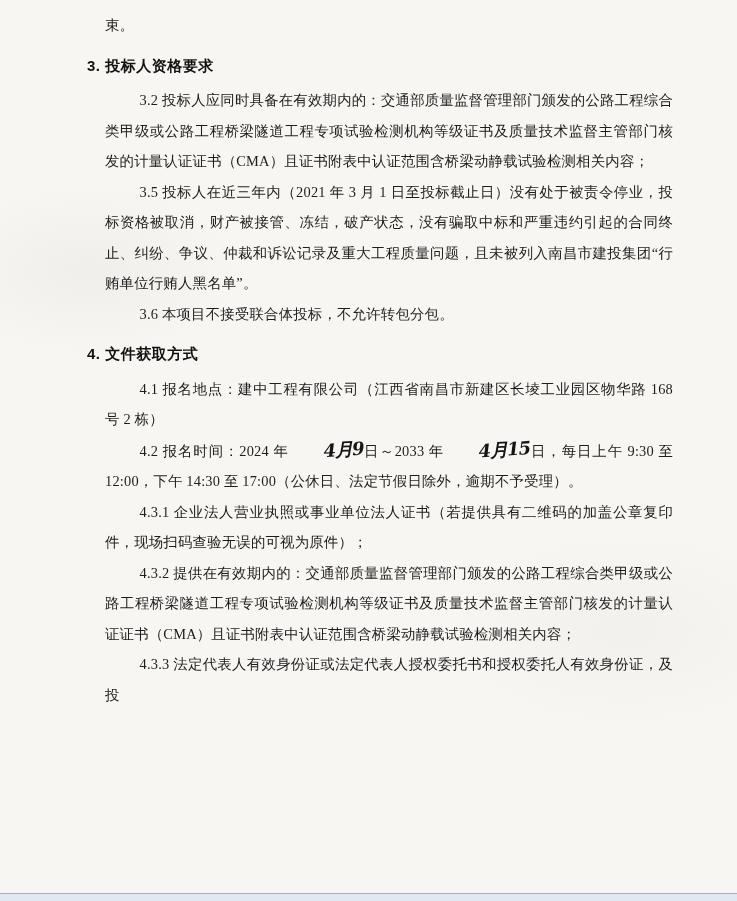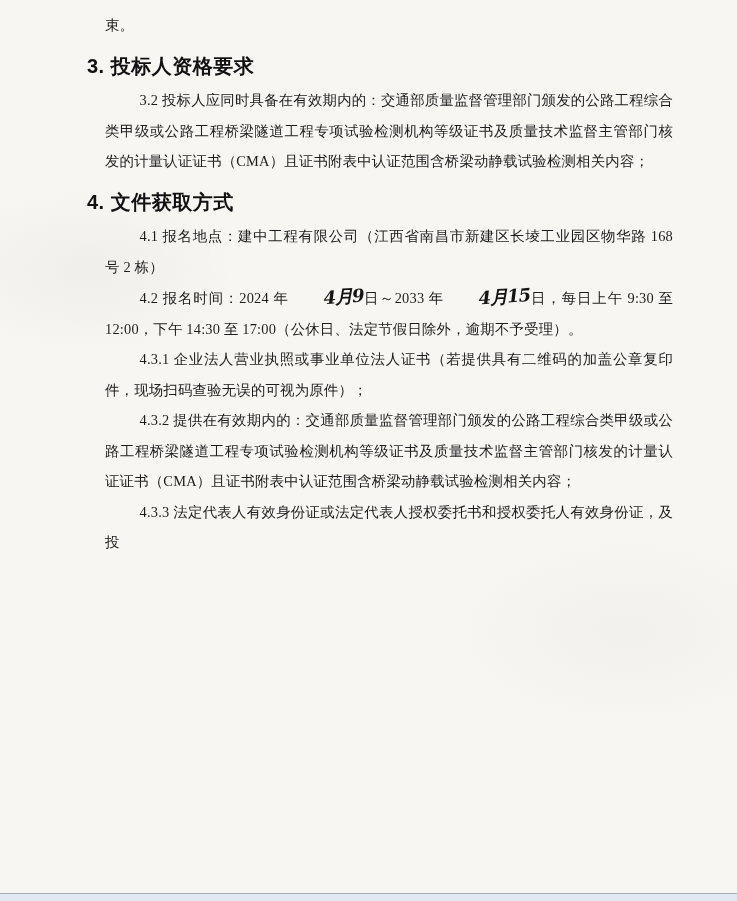--- a/index.html
+++ b/index.html
@@ -27,21 +27,21 @@
     font-size: 14.4px;
     line-height: 30.5px;
     color: #1d1d1d;
     text-align: justify;
     text-indent: 2.4em;
     letter-spacing: 0.2px;
   }
   p.noindent { text-indent: 0; }
   h2.sec {
     font-family: "Liberation Sans", "DejaVu Sans", sans-serif;
-    font-size: 20px;
+    font-size: 15px;
     font-weight: 700;
     line-height: 30.5px;
     color: #121212;
     margin: 10px 0 4px -18px;
     letter-spacing: 0.5px;
   }
   .hw {
     display: inline-block;
     font-family: "DejaVu Serif", serif;
     font-style: italic;
@@ -69,21 +69,23 @@
   <p class="b noindent">束。</p>
 
 
   <h2 class="sec">3. 投标人资格要求</h2>
 
 
   <p class="b">3.2 投标人应同时具备在有效期内的：交通部质量监督管理部门颁发的公路工程综合类甲级或公路工程桥梁隧道工程专项试验检测机构等级证书及质量技术监督主管部门核发的计量认证证书（CMA）且证书附表中认证范围含桥梁动静载试验检测相关内容；</p>
 
 
 
+  <p class="b">3.5 投标人在近三年内（2021 年 3 月 1 日至投标截止日）没有处于被责令停业，投标资格被取消，财产被接管、冻结，破产状态，没有骗取中标和严重违约引起的合同终止、纠纷、争议、仲裁和诉讼记录及重大工程质量问题，且未被列入南昌市建投集团“行贿单位行贿人黑名单”。</p>
 
+  <p class="b">3.6 本项目不接受联合体投标，不允许转包分包。</p>
 
   <h2 class="sec">4. 文件获取方式</h2>
 
   <p class="b">4.1 报名地点：建中工程有限公司（江西省南昌市新建区长堎工业园区物华路 168 号 2 栋）</p>
 
   <p class="b"><span>4.2 报名时间：2024 年</span><span class="hw">4月9</span><span>日～2033 年</span><span class="hw">4月15</span><span>日，每日上午 9:30 至 12:00，下午 14:30 至 17:00（公休日、法定节假日除外，逾期不予受理）。</span></p>
 
 
   <p class="b">4.3.1 企业法人营业执照或事业单位法人证书（若提供具有二维码的加盖公章复印件，现场扫码查验无误的可视为原件）；</p>
 

